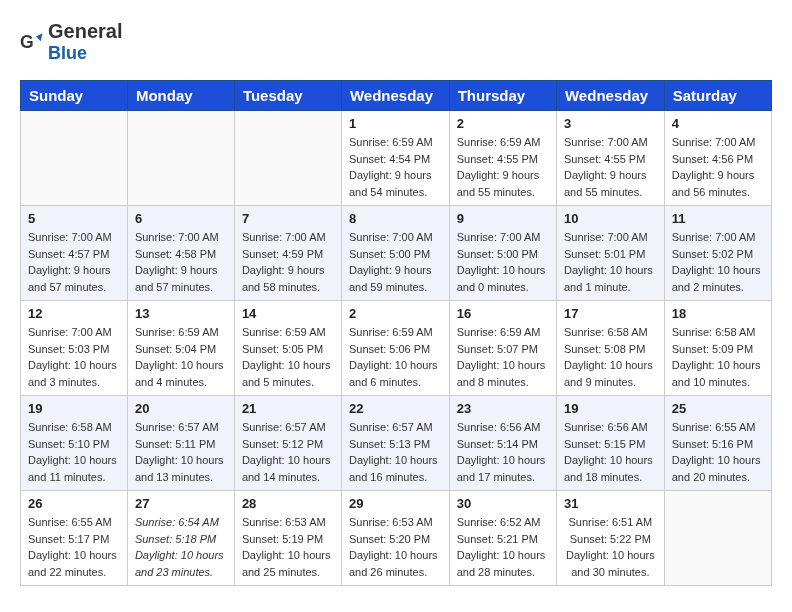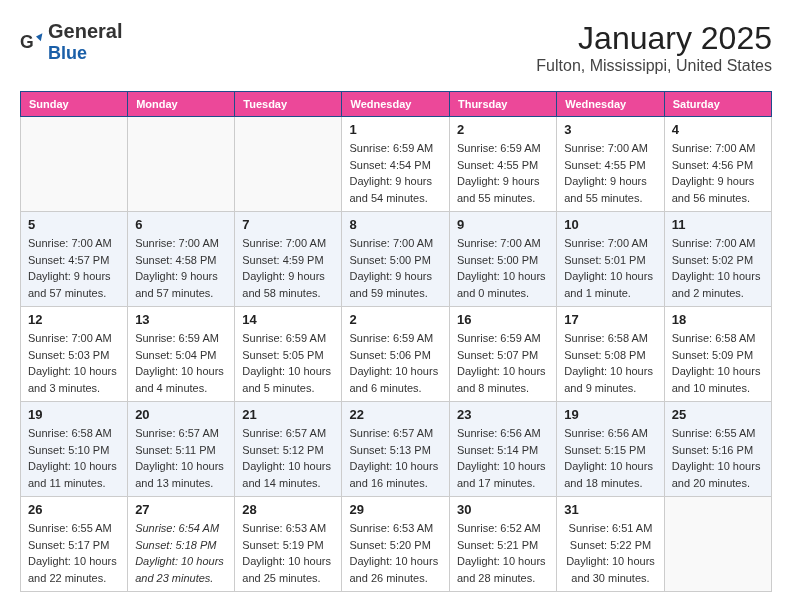--- a/index.html
+++ b/index.html
@@ -47,23 +47,23 @@
     .location-title {
       font-size: 16px;
       color: #444;
     }
     .calendar {
       width: 100%;
       border-collapse: collapse;
       border: 1px solid #ccc;
     }
     .calendar th {
-      background-color: #ec4899;
+      background-color: #1d4ed8;
       color: #fff;
-      font-size: 11px;
+      font-size: 15px;
       font-weight: bold;
       padding: 6px 8px;
       text-align: left;
       border: 1px solid #1e4d8c;
     }
     .calendar td {
       vertical-align: top;
       padding: 5px 7px;
       border: 1px solid #ccc;
       width: 108px;
@@ -97,24 +97,20 @@
   <div class="logo">
     <svg class="logo-icon" viewBox="0 0 30 30" xmlns="http://www.w3.org/2000/svg">
       <text x="0" y="22" font-size="22" font-weight="bold" fill="#333">G</text>
       <polygon points="20,8 28,4 26,14" fill="#1a5fa8"></polygon>
     </svg>
     <div>
       <span class="logo-text-general">General</span><br>
       <span class="logo-text-blue">Blue</span>
     </div>
   </div>
-  <div class="title-section">
-    <div class="month-title">January 2025</div>
-    <div class="location-title">Fulton, Mississippi, United States</div>
-  </div>
 </div>
 
 <table class="calendar">
   <thead>
     <tr>
     <th>Sunday</th>
         <th>Monday</th>
         <th>Tuesday</th>
         <th>Wednesday</th>
         <th>Thursday</th>

